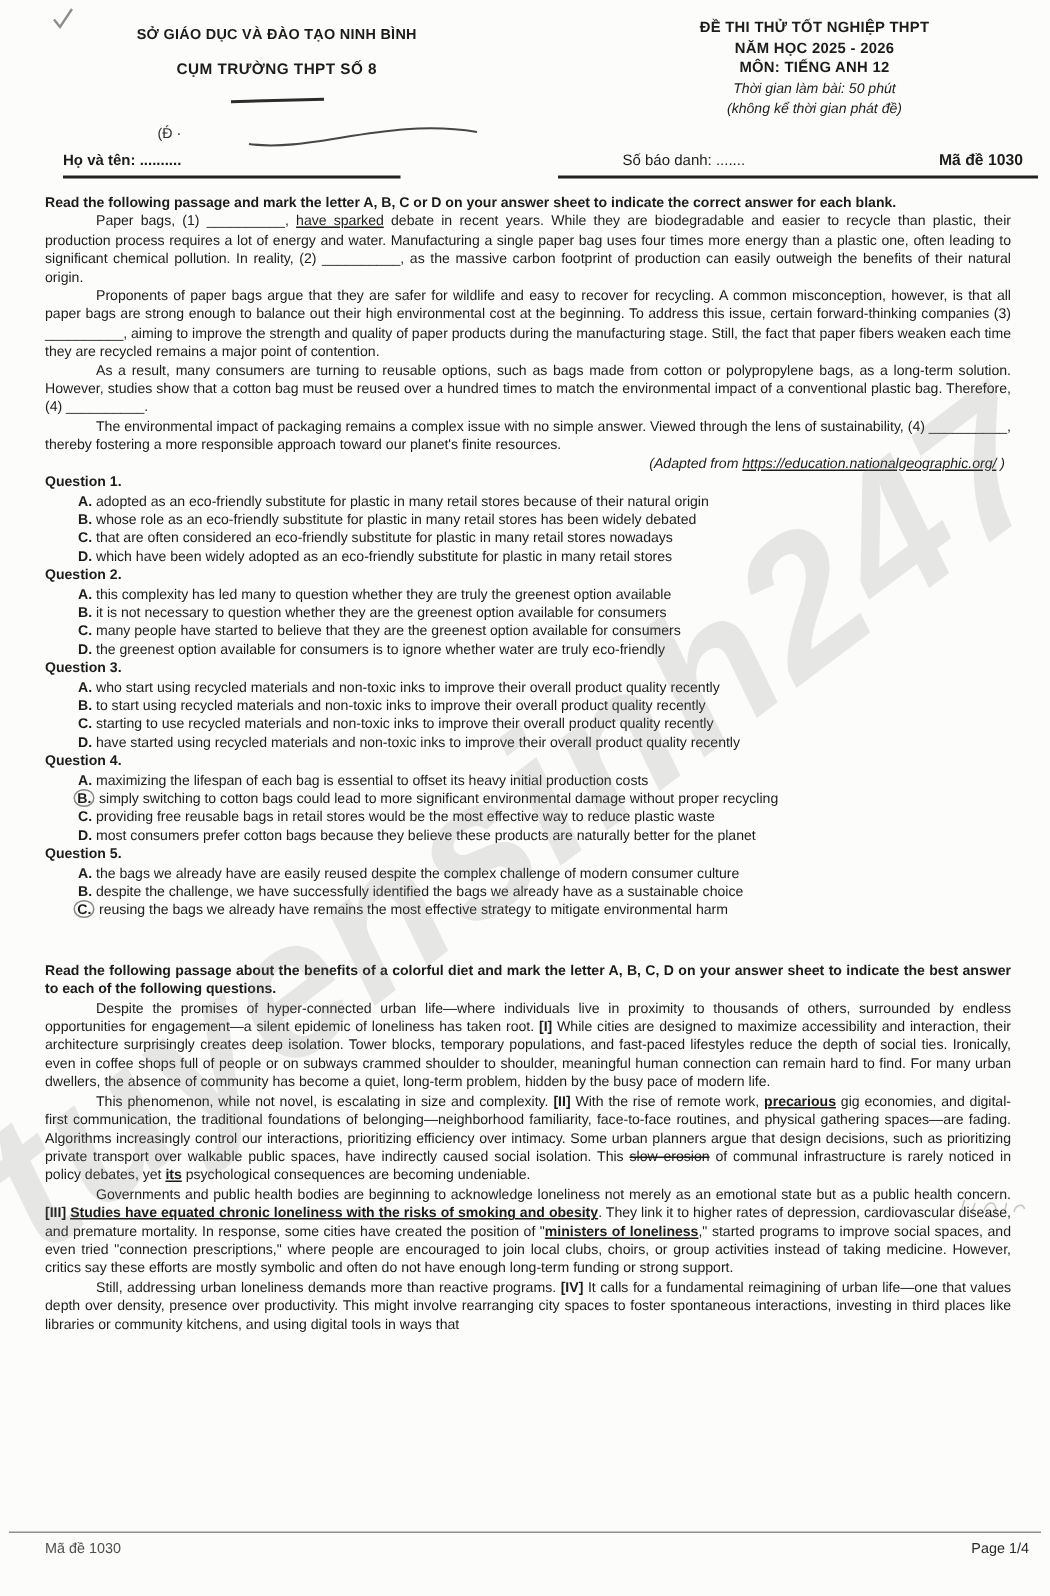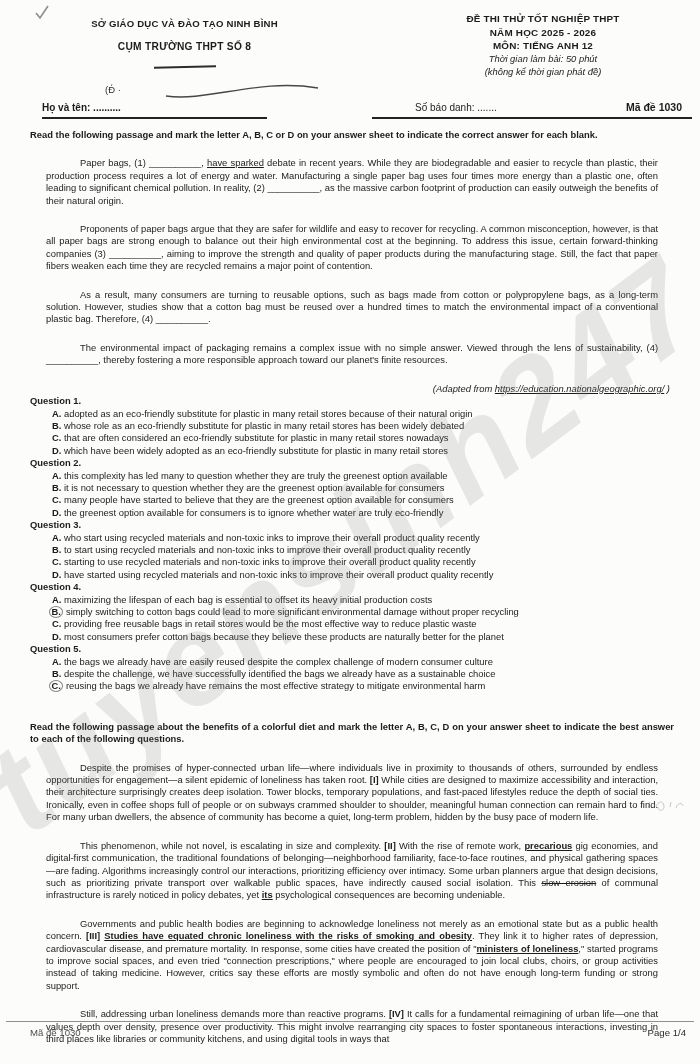--- a/index.html
+++ b/index.html
@@ -40,21 +40,21 @@
   .u-line-right{position:absolute; left:330px; right:0; top:16.5px; height:2px; background:#222;}
   .check-mark{position:absolute; left:34px; top:4px; z-index:4;}
   .scribble{position:absolute; left:638px; top:795px; z-index:4; opacity:.55;}
   
   .bodytext{
     position:absolute; top:129px; left:30px; right:26px; z-index:5;
     font-size:9.4px; line-height:1.32; text-align:justify;
   }
   .intro{font-weight:bold; margin:0;}
   .intro.gap{margin-top:28px;}
-  .para{margin:16px; text-indent:34px;}
+  .para{margin:0; text-indent:34px;}
   .seg-b{font-weight:bold;}
   .seg-u{text-decoration:underline;}
   .seg-bu{font-weight:bold; text-decoration:underline;}
   .seg-strike{text-decoration:line-through;}
   .source{margin:0; text-align:right; font-style:italic; padding-right:4px;}
   .src-link{text-decoration:underline;margin-top:24px;}
   .question{margin:0;}
   .q-label{font-weight:bold;}
   .q-opt{padding-left:22px; text-indent:0;}
   .opt-letter{font-weight:bold;}

